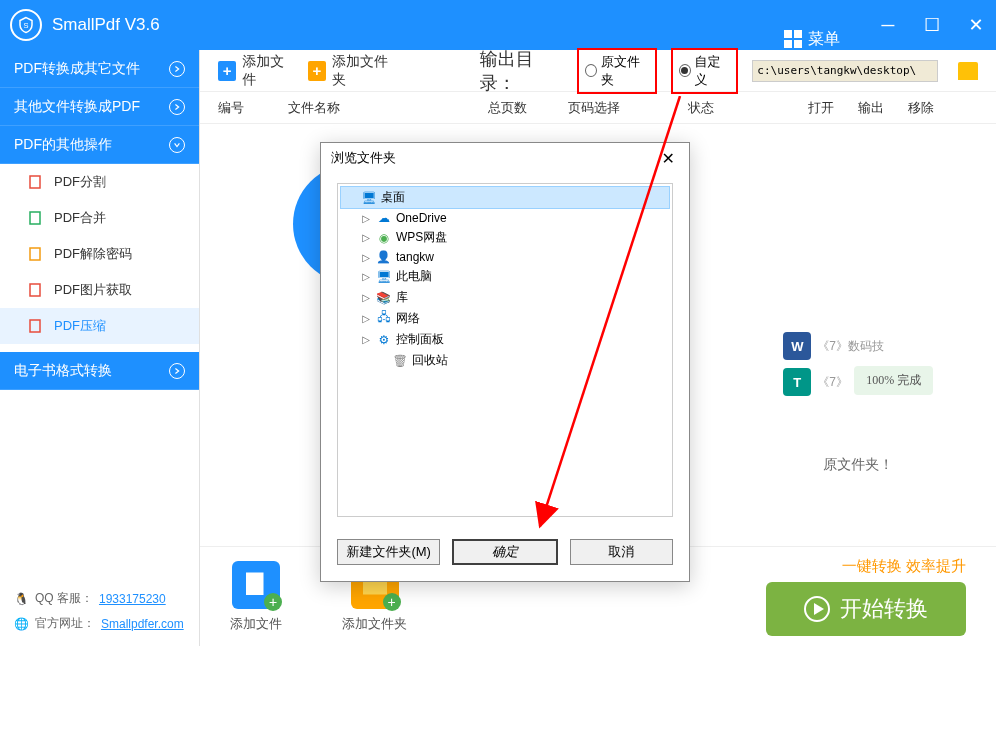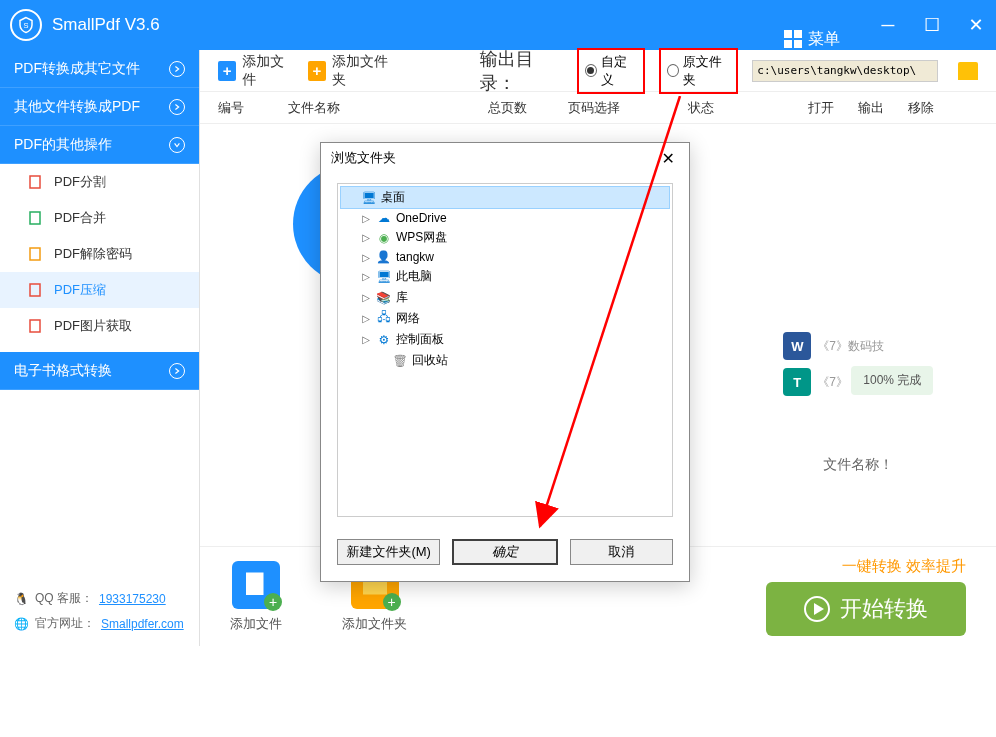--- a/index.html
+++ b/index.html
@@ -49,21 +49,21 @@
     
     .content-area { flex: 1; position: relative; }
     .bg-hints { position: absolute; left: 0; right: 0; top: 40px; display: flex; justify-content: space-around; padding: 0 30px; color: #999; }
     .bg-hint { text-align: center; width: 200px; }
     .bg-circle { width: 120px; height: 120px; border-radius: 50%; margin: 0 auto 12px; background: #f5f5f5; display:flex; align-items:center; justify-content:center; position:relative; }
     .bg-circle.green { background: #4CAF50; color:#fff; font-size:20px; }
     .bg-hint-text { font-size: 13px; line-height: 1.6; }
     .result-files { position:absolute; right:10px; top:160px; width:150px; }
     .rf-row { display:flex; align-items:center; gap:6px; margin:8px 0; font-size:12px; }
     .rf-icon { width:28px; height:28px; border-radius:4px; display:flex; align-items:center; justify-content:center; color:#fff; font-size:13px; font-weight:bold; }
-    .rf-progress { position:absolute; right:0; top:42px; background:#E8F5E9; padding:6px 12px; font-size:12px; color:#555; border-radius:4px; }
+    .rf-progress { position:absolute; right:0; top:42px; background:#E8F5E9; padding:6px 12px; font-size:12px; color:#555; border-radius:4px;font-family:Liberation Serif, serif; }
     .rf-done { text-align:center; margin-top:60px; font-size:14px; color:#666; }
     
     .bottom { height: 100px; border-top: 1px solid #eee; display: flex; align-items: center; padding: 0 30px; gap: 60px; }
     .bottom-item { text-align: center; cursor: pointer; }
     .bottom-icon { width: 48px; height: 48px; margin: 0 auto 6px; display: flex; align-items: center; justify-content: center; border-radius: 6px; }
     .bottom-item .label { font-size: 13px; color: #555; }
     .bottom-spacer { flex: 1; }
     .tagline { font-size: 15px; color: #FF9800; text-align: right; margin-bottom:6px; }
     .start-btn { width: 200px; height: 54px; background: #7CB342; border-radius: 6px; color: #fff; font-size: 22px; display: flex; align-items: center; justify-content: center; gap: 10px; cursor: pointer; }
     .play-icon { width: 26px; height: 26px; border: 2px solid #fff; border-radius: 50%; display: flex; align-items: center; justify-content: center; }
@@ -148,31 +148,31 @@
           <rect x="2" y="2" width="10" height="12" fill="none" stroke="#27AE60" stroke-width="1.5"></rect>
         </svg>
       <span>PDF合并</span>
     </div>
     <div class="side-item">
       <svg class="icon" viewBox="0 0 16 16">
           <rect x="2" y="2" width="10" height="12" fill="none" stroke="#F39C12" stroke-width="1.5"></rect>
         </svg>
       <span>PDF解除密码</span>
     </div>
+    <div class="side-item">
+      <svg class="icon" viewBox="0 0 16 16">
+          <rect x="2" y="2" width="10" height="12" fill="none" stroke="#E74C3C" stroke-width="1.5"></rect>
+        </svg>
+      <span>PDF图片获取</span>
+    </div>
     <div class="side-item active">
       <svg class="icon" viewBox="0 0 16 16">
           <rect x="2" y="2" width="10" height="12" fill="none" stroke="#E74C3C" stroke-width="1.5"></rect>
         </svg>
       <span>PDF压缩</span>
-    </div>
-    <div class="side-item">
-      <svg class="icon" viewBox="0 0 16 16">
-          <rect x="2" y="2" width="10" height="12" fill="none" stroke="#E74C3C" stroke-width="1.5"></rect>
-        </svg>
-      <span>PDF图片获取</span>
     </div>
     <div style="height:8px"></div>
     <div class="side-group">
       <span>电子书格式转换</span>
       <span class="arrow">
           <svg width="8" height="8" viewBox="0 0 10 10">
             <path d="M3 2 L7 5 L3 8" stroke="#fff" fill="none" stroke-width="1.5"></path>
           </svg>
         </span>
     </div>
@@ -197,26 +197,26 @@
         <div class="tb-icon blue">+</div>
         <span>添加文件</span>
       </div>
       <div class="tb-btn">
         <div class="tb-icon orange">+</div>
         <span>添加文件夹</span>
       </div>
       <div class="tb-spacer"></div>
       <span class="tb-label">输出目录：</span>
       <label class="radio-group highlight">
+        <span class="radio-circle"></span>
+        <span>原文件夹</span>
+      </label>
+      <label class="radio-group highlight">
         <span class="radio-circle checked"></span>
         <span>自定义</span>
-      </label>
-      <label class="radio-group highlight">
-        <span class="radio-circle"></span>
-        <span>原文件夹</span>
       </label>
       <input class="path-input" readonly="" value="c:\users\tangkw\desktop\" style="">
       <div class="folder-icon"></div>
     </div>
 
     <div class="table-header">
       <div class="th" style="width:70px">编号</div>
       <div class="th" style="width:200px">文件名称</div>
       <div class="th" style="width:80px">总页数</div>
       <div class="th" style="width:120px">页码选择</div>
@@ -242,21 +242,21 @@
           <div class="result-files">
             <div class="rf-row">
               <div class="rf-icon" style="background:#2B579A">W</div>
               <span>《7》数码技</span>
             </div>
             <div class="rf-row">
               <div class="rf-icon" style="background:#009688">T</div>
               <span>《7》</span>
             </div>
             <div class="rf-progress">100%  完成</div>
-            <div class="rf-done">文件名称！</div>
+            <div class="rf-done">原文件夹！</div>
           </div>
         </div>
       </div>
     </div>
 
     <div class="bottom">
       <div class="bottom-item">
         <div class="bottom-icon" style="background:#1E90FF;position:relative">
           <svg width="30" height="30" viewBox="0 0 24 24" fill="#fff">
               <rect x="4" y="2" width="14" height="18"></rect>

